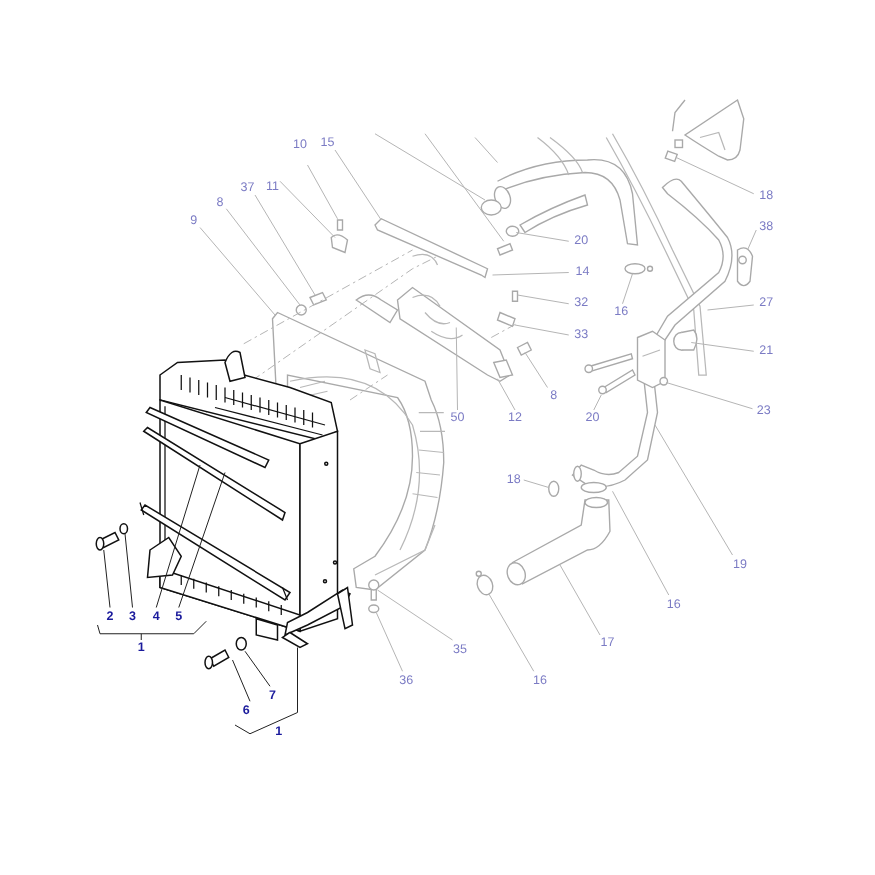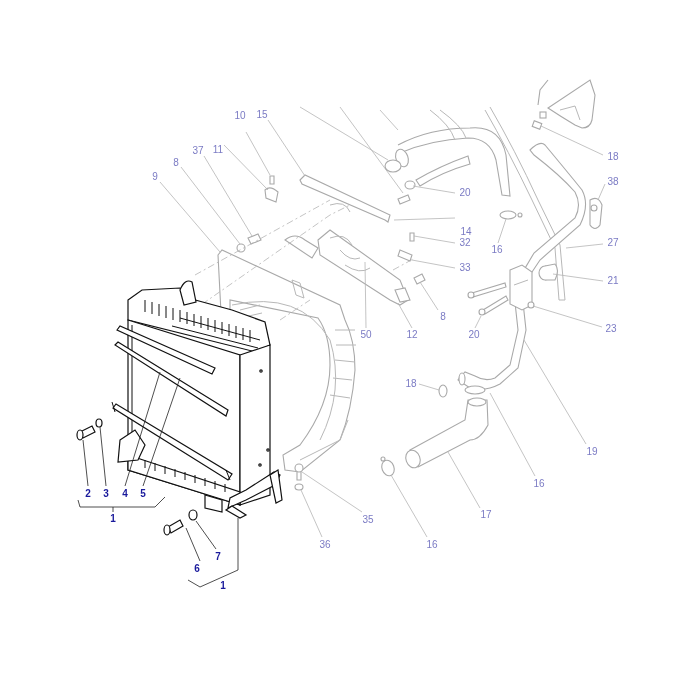--- a/index.html
+++ b/index.html
@@ -211,21 +211,21 @@
 
 <span class="lbl light" style="left:262px;top:115px">15</span>
 <span class="lbl light" style="left:240px;top:116px">10</span>
 <span class="lbl light" style="left:218px;top:150px">11</span>
 <span class="lbl light" style="left:198px;top:151px">37</span>
 <span class="lbl light" style="left:176px;top:163px">8</span>
 <span class="lbl light" style="left:155px;top:177px">9</span>
 <span class="lbl light" style="left:613px;top:157px">18</span>
 <span class="lbl light" style="left:613px;top:182px">38</span>
 <span class="lbl light" style="left:465px;top:193px">20</span>
-<span class="lbl light" style="left:466px;top:232px">14</span>
+<span class="lbl light" style="left:466px;top:218px">14</span>
 <span class="lbl light" style="left:465px;top:243px">32</span>
 <span class="lbl light" style="left:497px;top:250px">16</span>
 <span class="lbl light" style="left:613px;top:243px">27</span>
 <span class="lbl light" style="left:465px;top:268px">33</span>
 <span class="lbl light" style="left:613px;top:281px">21</span>
 <span class="lbl light" style="left:443px;top:317px">8</span>
 <span class="lbl light" style="left:366px;top:335px">50</span>
 <span class="lbl light" style="left:412px;top:335px">12</span>
 <span class="lbl light" style="left:474px;top:335px">20</span>
 <span class="lbl light" style="left:611px;top:329px">23</span>

